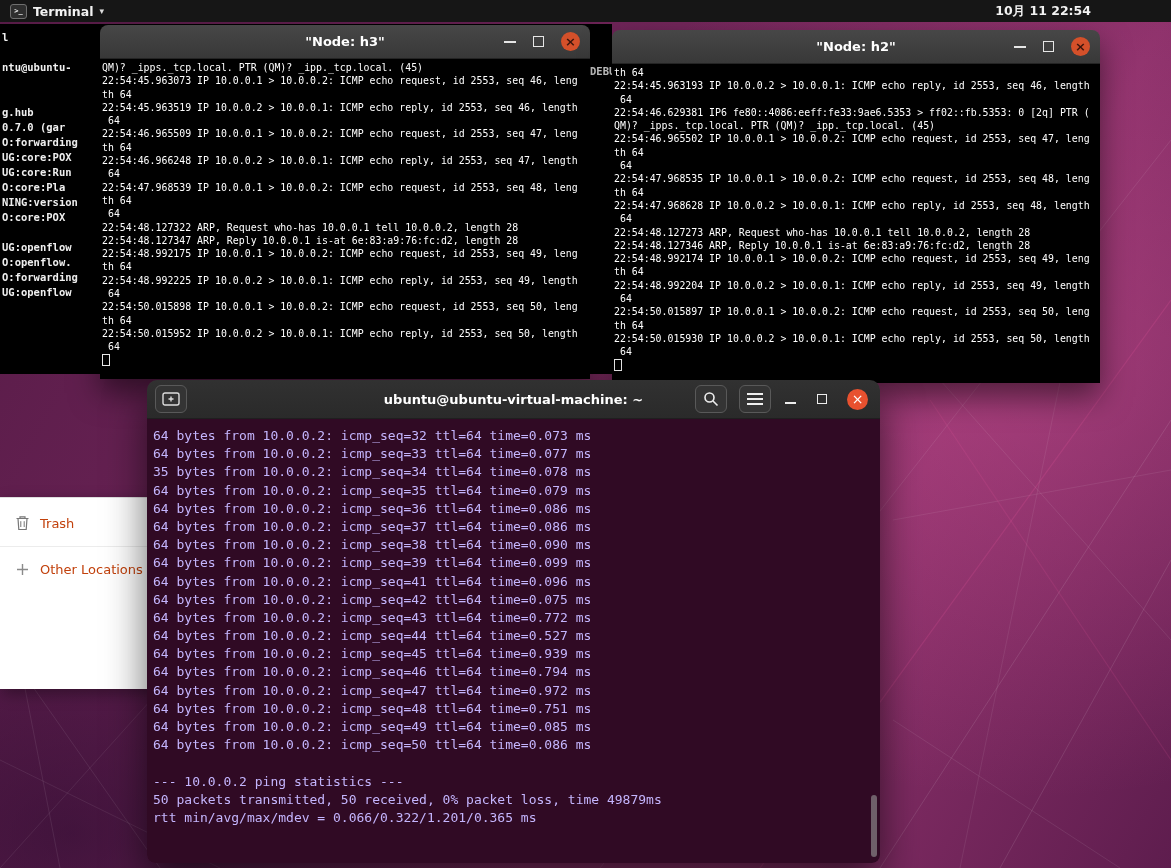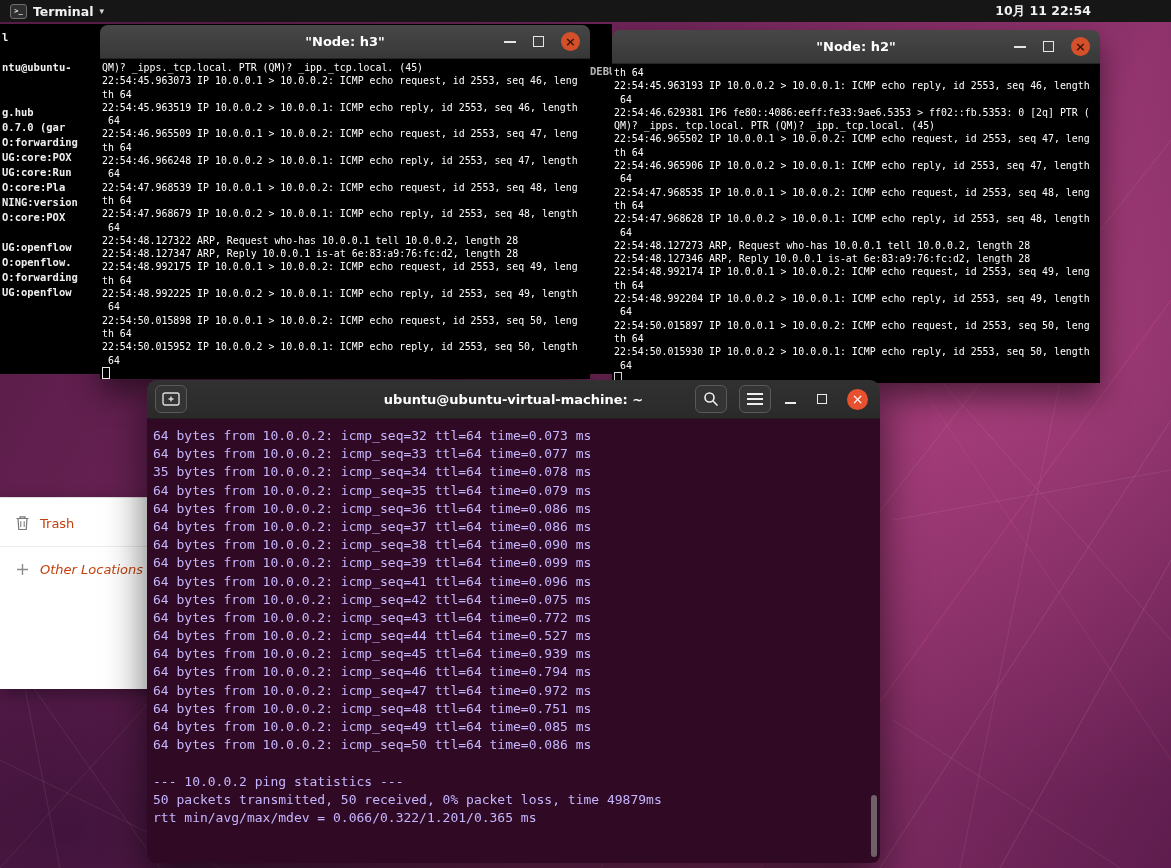--- a/index.html
+++ b/index.html
@@ -67,21 +67,21 @@
   .gline{height:18.2px;font:13px/18.2px "DejaVu Sans Mono",monospace;color:#c4b5fd;white-space:pre;}
   .gscrollbar{position:absolute;right:2px;top:0;bottom:0;width:9px;}
   .gthumb{position:absolute;right:1px;bottom:6px;width:6px;height:62px;border-radius:3px;background:#9a9a9a;opacity:.6;}
 
   
   #filepanel{position:absolute;left:0;top:497px;width:161px;height:191px;background:#ffffff;z-index:1;
     border-top:1px solid #dedede;box-shadow:3px 5px 14px rgba(0,0,0,.35);}
   .fitem{position:absolute;left:0;width:100%;height:30px;display:flex;align-items:center;gap:10px;
     padding-left:14px;box-sizing:border-box;color:#c2410c;font-size:13px;cursor:pointer;}
   .fitem-trash{top:10px;}
-  .fitem-other{top:56px;font-style:italic;}
+  .fitem-other{top:56px;}
   .fsep{position:absolute;left:0;top:48px;width:100%;height:1px;background:#ececec;}
   .ficon{display:flex;align-items:center;justify-content:center;width:16px;}
 </style>
 </head>
 <body>
 
 <div id="desktop">
 
   <svg id="wallpaper-pattern" width="1171" height="868" viewBox="0 0 1171 868">
     <g stroke="#ffffff" stroke-width="1">
@@ -174,21 +174,20 @@
           <div class="xline">22:54:45.963073 IP 10.0.0.1 &gt; 10.0.0.2: ICMP echo request, id 2553, seq 46, leng</div>
           <div class="xline">th 64</div>
           <div class="xline">22:54:45.963519 IP 10.0.0.2 &gt; 10.0.0.1: ICMP echo reply, id 2553, seq 46, length</div>
           <div class="xline"> 64</div>
           <div class="xline">22:54:46.965509 IP 10.0.0.1 &gt; 10.0.0.2: ICMP echo request, id 2553, seq 47, leng</div>
           <div class="xline">th 64</div>
           <div class="xline">22:54:46.966248 IP 10.0.0.2 &gt; 10.0.0.1: ICMP echo reply, id 2553, seq 47, length</div>
           <div class="xline"> 64</div>
           <div class="xline">22:54:47.968539 IP 10.0.0.1 &gt; 10.0.0.2: ICMP echo request, id 2553, seq 48, leng</div>
           <div class="xline">th 64</div>
-          <div class="xline">22:54:47.968679 IP 10.0.0.2 &gt; 10.0.0.1: ICMP echo reply, id 2553, seq 48, length</div>
           <div class="xline"> 64</div>
           <div class="xline">22:54:48.127322 ARP, Request who-has 10.0.0.1 tell 10.0.0.2, length 28</div>
           <div class="xline">22:54:48.127347 ARP, Reply 10.0.0.1 is-at 6e:83:a9:76:fc:d2, length 28</div>
           <div class="xline">22:54:48.992175 IP 10.0.0.1 &gt; 10.0.0.2: ICMP echo request, id 2553, seq 49, leng</div>
           <div class="xline">th 64</div>
           <div class="xline">22:54:48.992225 IP 10.0.0.2 &gt; 10.0.0.1: ICMP echo reply, id 2553, seq 49, length</div>
           <div class="xline"> 64</div>
           <div class="xline">22:54:50.015898 IP 10.0.0.1 &gt; 10.0.0.2: ICMP echo request, id 2553, seq 50, leng</div>
           <div class="xline">th 64</div>
           <div class="xline">22:54:50.015952 IP 10.0.0.2 &gt; 10.0.0.1: ICMP echo reply, id 2553, seq 50, length</div>
@@ -210,21 +209,20 @@
     <div class="xbody">
       <div>
 
       <div class="xline">th 64</div>
           <div class="xline">22:54:45.963193 IP 10.0.0.2 &gt; 10.0.0.1: ICMP echo reply, id 2553, seq 46, length</div>
           <div class="xline"> 64</div>
           <div class="xline">22:54:46.629381 IP6 fe80::4086:eeff:fe33:9ae6.5353 &gt; ff02::fb.5353: 0 [2q] PTR (</div>
           <div class="xline">QM)? _ipps._tcp.local. PTR (QM)? _ipp._tcp.local. (45)</div>
           <div class="xline">22:54:46.965502 IP 10.0.0.1 &gt; 10.0.0.2: ICMP echo request, id 2553, seq 47, leng</div>
           <div class="xline">th 64</div>
-          <div class="xline">22:54:46.965906 IP 10.0.0.2 &gt; 10.0.0.1: ICMP echo reply, id 2553, seq 47, length</div>
           <div class="xline"> 64</div>
           <div class="xline">22:54:47.968535 IP 10.0.0.1 &gt; 10.0.0.2: ICMP echo request, id 2553, seq 48, leng</div>
           <div class="xline">th 64</div>
           <div class="xline">22:54:47.968628 IP 10.0.0.2 &gt; 10.0.0.1: ICMP echo reply, id 2553, seq 48, length</div>
           <div class="xline"> 64</div>
           <div class="xline">22:54:48.127273 ARP, Request who-has 10.0.0.1 tell 10.0.0.2, length 28</div>
           <div class="xline">22:54:48.127346 ARP, Reply 10.0.0.1 is-at 6e:83:a9:76:fc:d2, length 28</div>
           <div class="xline">22:54:48.992174 IP 10.0.0.1 &gt; 10.0.0.2: ICMP echo request, id 2553, seq 49, leng</div>
           <div class="xline">th 64</div>
           <div class="xline">22:54:48.992204 IP 10.0.0.2 &gt; 10.0.0.1: ICMP echo reply, id 2553, seq 49, length</div>

